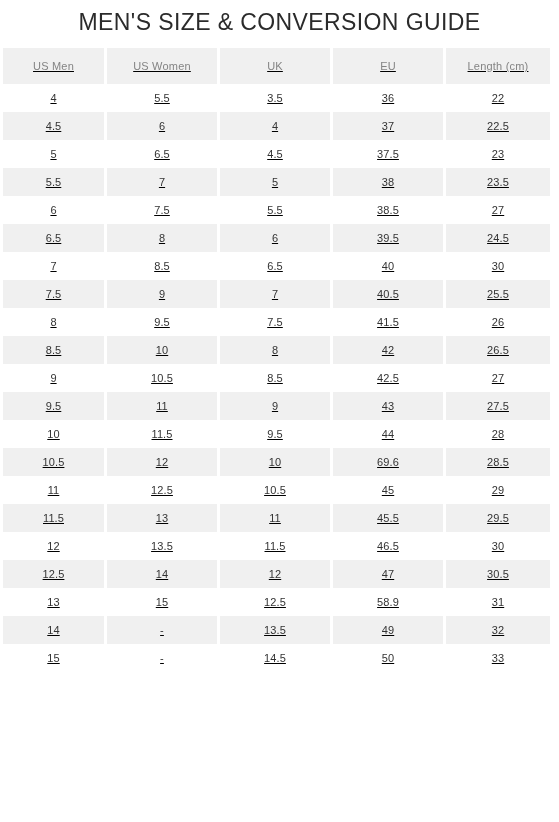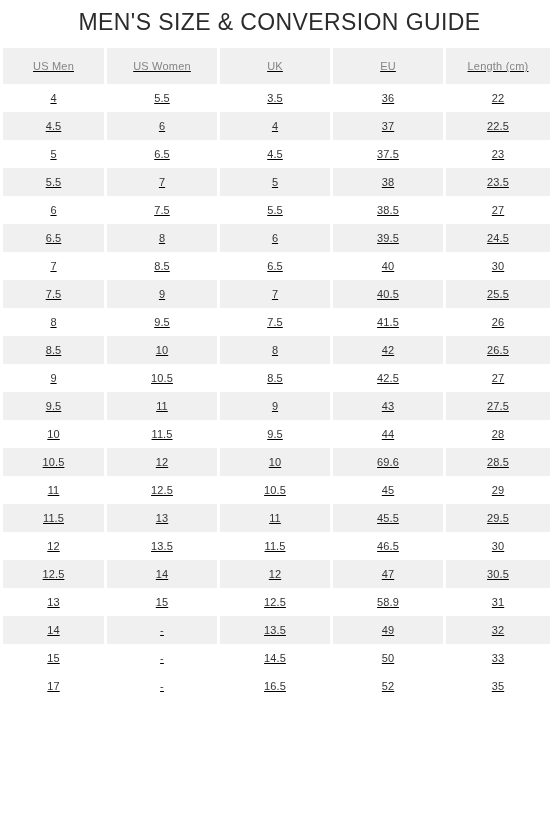--- a/index.html
+++ b/index.html
@@ -246,23 +246,16 @@
           <td>49</td>
           <td>32</td>
         </tr>
         <tr>
           <td>15</td>
           <td>-</td>
           <td>14.5</td>
           <td>50</td>
           <td>33</td>
         </tr>
-        <tr>
-          <td>17</td>
-          <td>-</td>
-          <td>16.5</td>
-          <td>52</td>
-          <td>35</td>
-        </tr>
       </tbody>
   </table>
 
 </div>
 
 </body></html>

